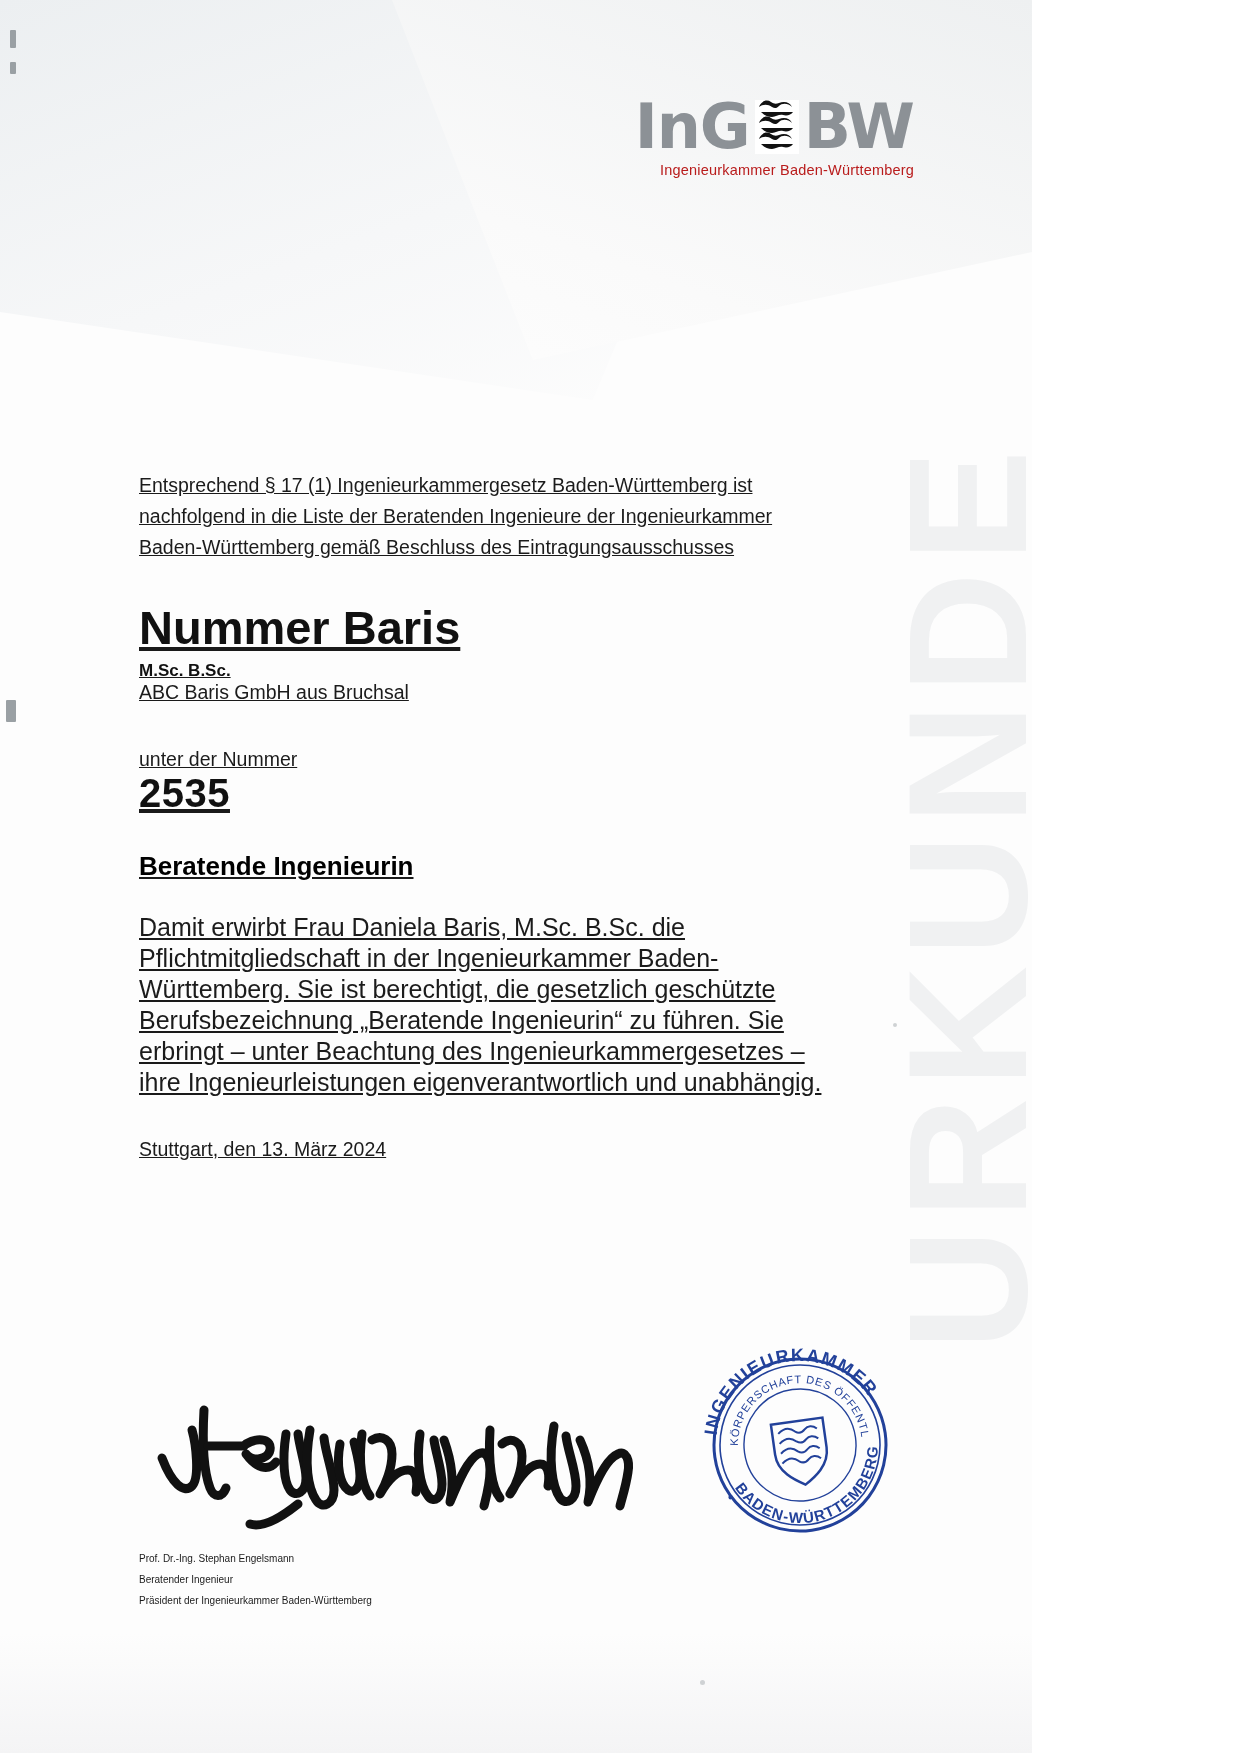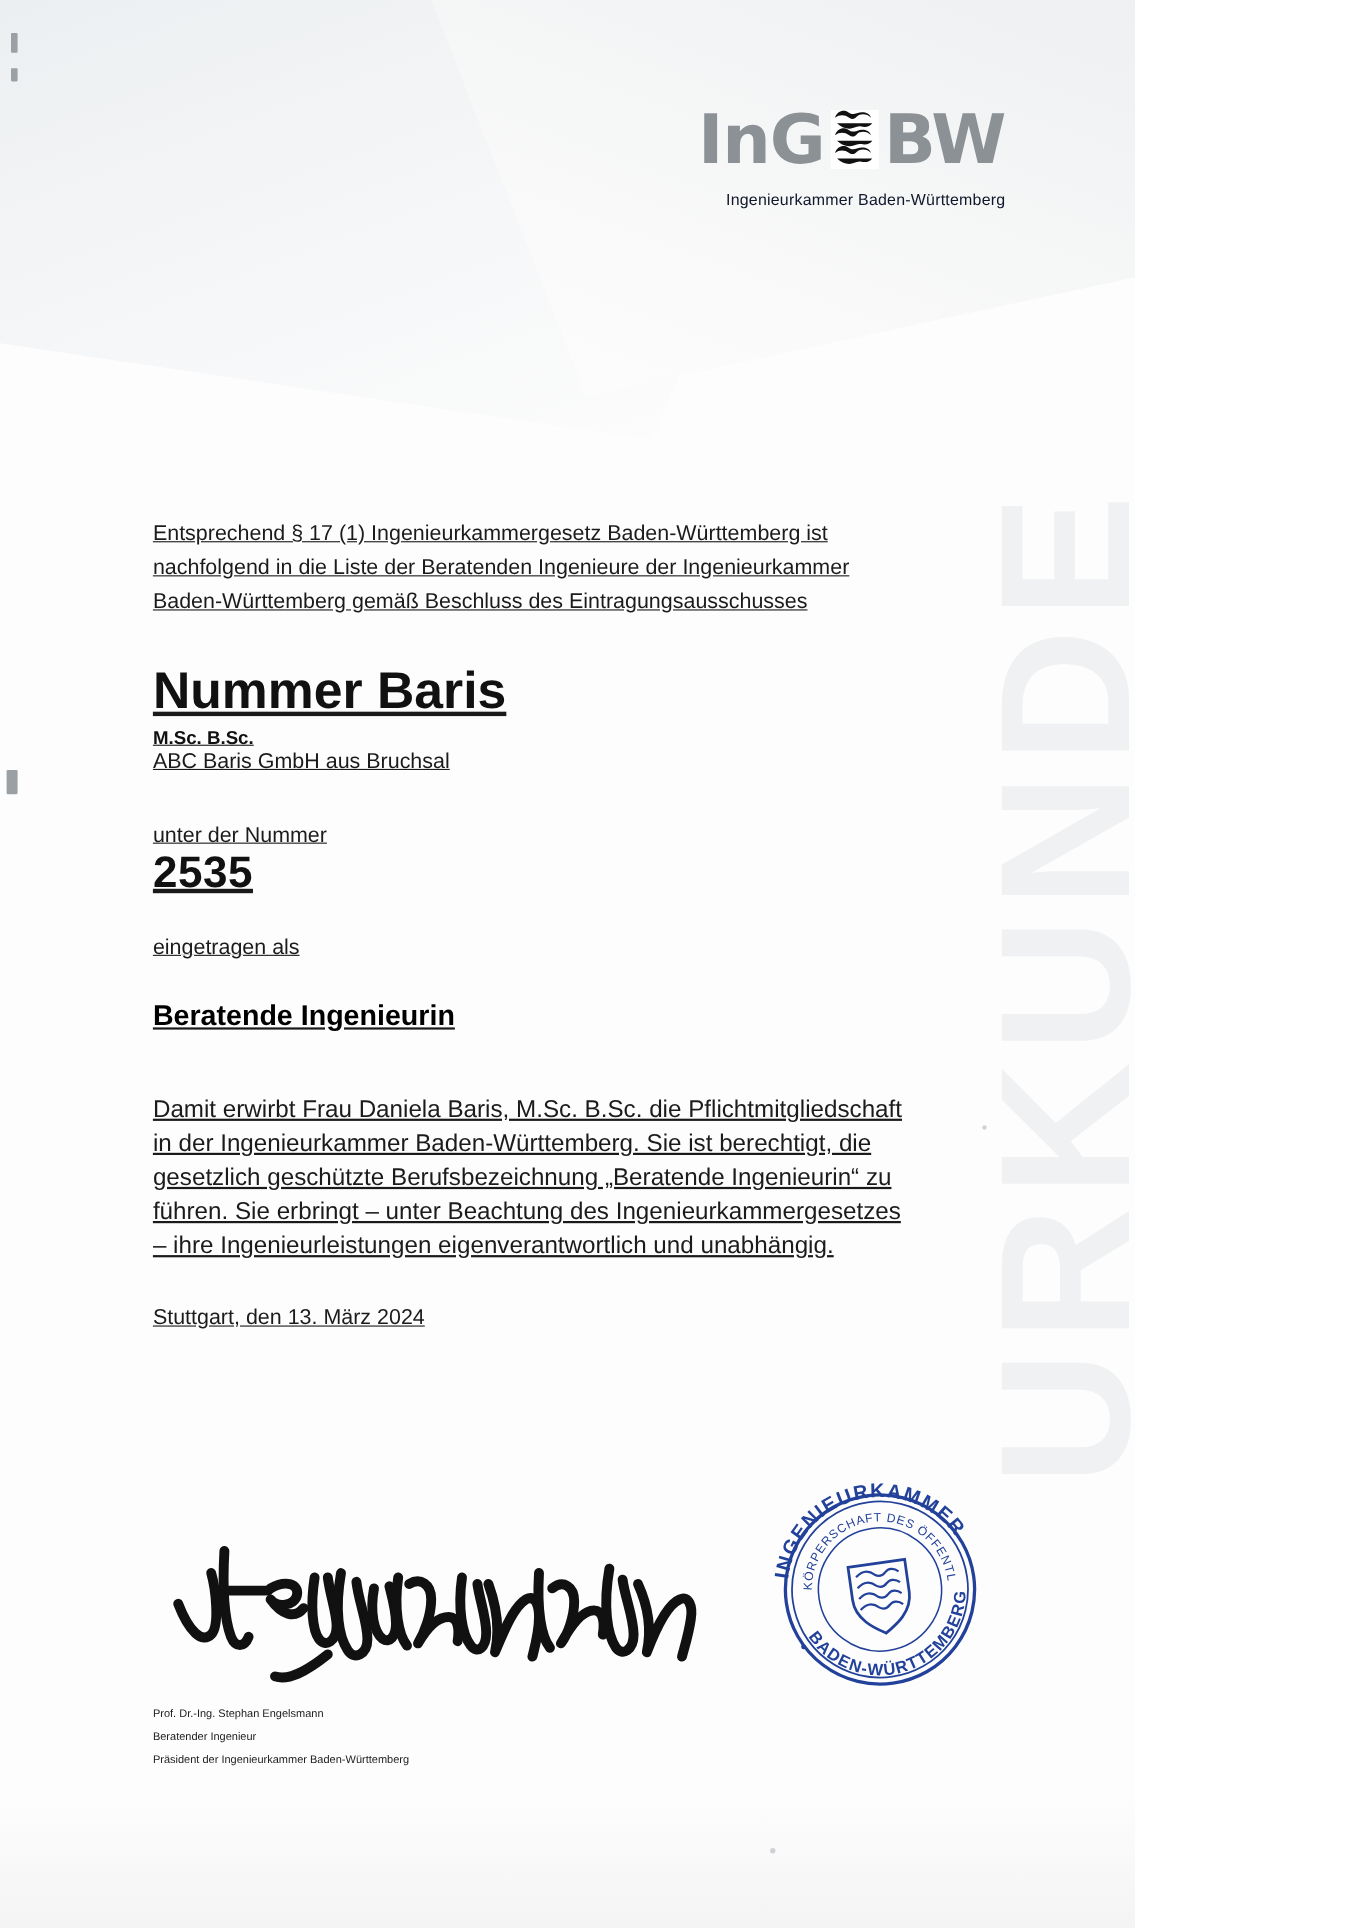--- a/index.html
+++ b/index.html
@@ -94,23 +94,23 @@
     letter-spacing: -1px;
     line-height: 1;
   }
   .logo-crest {
     width: 44px;
     height: 54px;
     margin: 0 3px;
     display: inline-block;
   }
   .logo-sub {
-    margin-top: 16px;
+    margin-top: 4px;
     font-size: 14.5px;
-    color: #0f172a;
+    color: #b91c1c;
     letter-spacing: 0.2px;
   }
 
   
   .content {
     position: absolute;
     left: 139px;
     top: 470px;
     width: 700px;
     text-decoration: underline;
@@ -155,22 +155,22 @@
     color: #1b1b1b;
   }
   .title-role {
     margin-top: 36px;
     font-size: 26px;
     font-weight: bold;
     line-height: 1.1;
     color: #000000;
   }
   .paragraph {
-    margin-top: 54px;
-    font-size: 22px;
+    margin-top: 31px;
+    font-size: 25px;
     line-height: 31px;
     color: #1b1b1b;
     width: 690px;
   }
   .place-date {
     margin-top: 40px;
     font-size: 19.5px;
     color: #1b1b1b;
   }
 
@@ -252,21 +252,20 @@
     <div class="logo-sub">Ingenieurkammer Baden-Württemberg</div>
   </div>
 
   <div class="content">
     <div class="intro">Entsprechend § 17 (1) Ingenieurkammergesetz Baden-Württemberg ist nachfolgend in die Liste der Beratenden Ingenieure der Ingenieurkammer Baden-Württemberg gemäß Beschluss des Eintragungsausschusses</div>
     <div class="name">Nummer Baris</div>
     <div class="degrees">M.Sc. B.Sc.</div>
     <div class="company">ABC Baris GmbH aus Bruchsal</div>
     <div class="numlabel">unter der Nummer</div>
     <div class="number">2535</div>
-    <div class="registered-as">eingetragen als</div>
     <div class="title-role">Beratende Ingenieurin</div>
     <div class="paragraph">Damit erwirbt Frau Daniela Baris, M.Sc. B.Sc. die Pflichtmitgliedschaft in der Ingenieurkammer Baden-Württemberg. Sie ist berechtigt, die gesetzlich geschützte Berufsbezeichnung „Beratende Ingenieurin“ zu führen. Sie erbringt – unter Beachtung des Ingenieurkammergesetzes – ihre Ingenieurleistungen eigenverantwortlich und unabhängig.</div>
     <div class="place-date">Stuttgart, den 13. März 2024</div>
   </div>
 
   <div class="signature">
     <svg viewBox="0 0 520 140" width="520" height="140" aria-hidden="true">
       <g fill="none" stroke="#111111" stroke-width="9" stroke-linecap="round" stroke-linejoin="round">
         <path d="M12 58 c10 26 22 36 30 28 c8-8 4-42 0-56"></path>
         <path d="M54 10 c-2 36 0 62 6 78 c4 10 12 10 16 0"></path>

